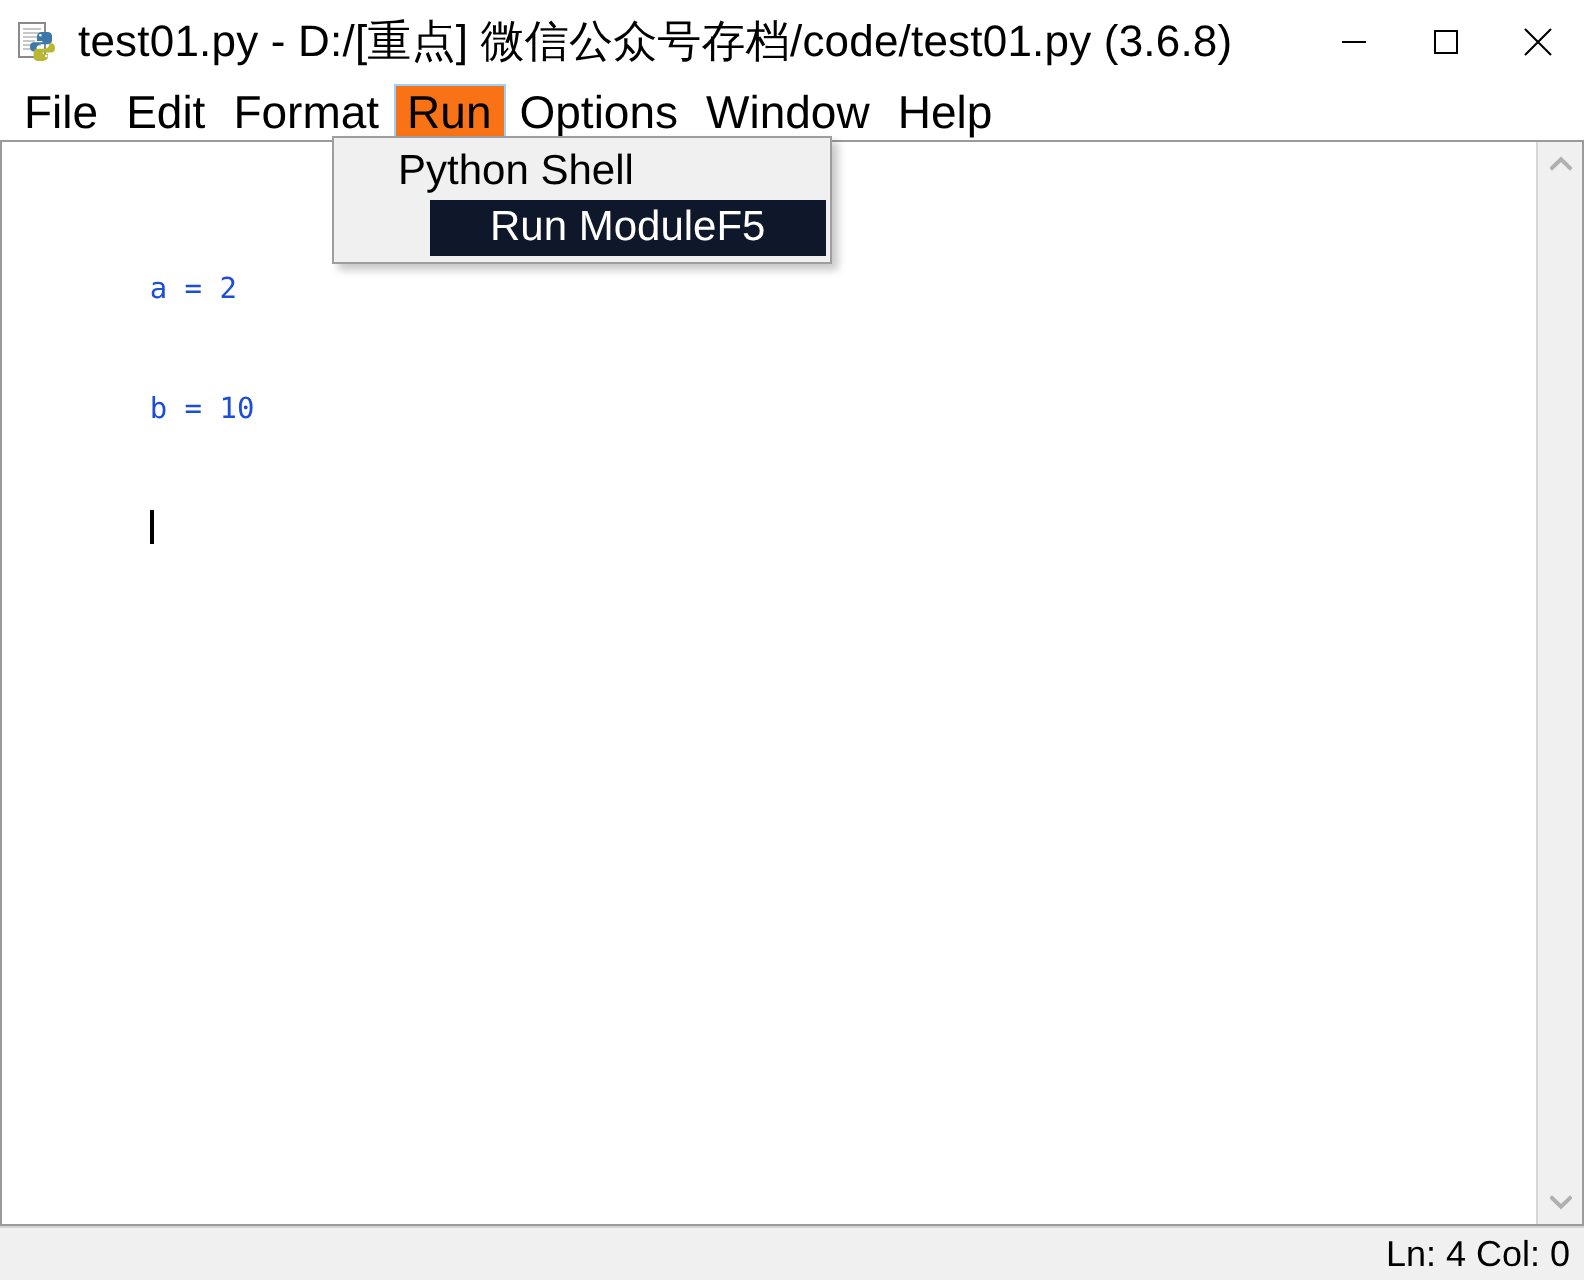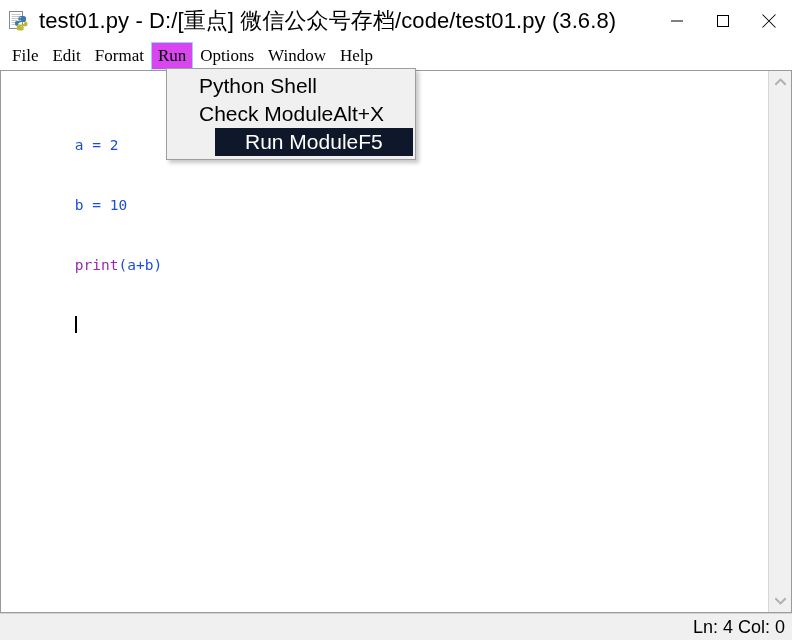--- a/index.html
+++ b/index.html
@@ -77,28 +77,28 @@
     display: flex;
     align-items: stretch;
     padding-left: 5px;
     position: relative;
     z-index: 30;
   }
   .menu-item {
     display: flex;
     align-items: center;
     padding: 0 7px;
-    font-size: 17px;
+    font-size: 23px;
     color: #000000;
     cursor: default;
     white-space: nowrap;
-    font-family: Liberation Serif, serif;
+    font-family: Liberation Sans, sans-serif;
   }
   .menu-item.open {
-    background: #d946ef;
+    background: #f97316;
     border: 1px solid #99d1ff;
     border-bottom-color: #cce8ff;
     padding: 0 6px;
     position: relative;
     z-index: 40;
     justify-content: flex-end;
   }
 
   
   #editor-wrap {
@@ -293,23 +293,20 @@
 
   <div id="editor-wrap">
     <div id="code-area">
       <div class="code-line">
         <span class="tok-plain">a = 2</span>
       </div>
       <div class="code-line">
         <span class="tok-plain">b = 10</span>
       </div>
       <div class="code-line">
-        <span class="tok-kw">print</span><span class="tok-plain">(a+b)</span>
-      </div>
-      <div class="code-line">
         <span id="text-caret"></span>
       </div>
     </div>
 
     <div id="v-scrollbar">
       <div class="scroll-arrow">
         <svg width="11" height="8" viewBox="0 0 11 8">
             <path d="M1 6 L5.5 1.6 L10 6" stroke="#b0b0b0" stroke-width="2" fill="none" stroke-linecap="square"></path>
           </svg>
       </div>
@@ -324,23 +321,19 @@
 
   <div id="status-bar">
     <div id="status-position">Ln: 4  Col: 0</div>
   </div>
 
   <div id="run-menu">
     <div class="dropdown-item">
       <span class="dd-label">Python Shell</span>
       <span class="dd-accel"></span>
     </div>
-    <div class="dropdown-item">
-      <span class="dd-label">Check Module</span>
-      <span class="dd-accel">Alt+X</span>
-    </div>
     <div class="dropdown-item selected">
       <span class="dd-label">Run Module</span>
       <span class="dd-accel">F5</span>
     </div>
   </div>
 
 </div>
 
 </body></html>

